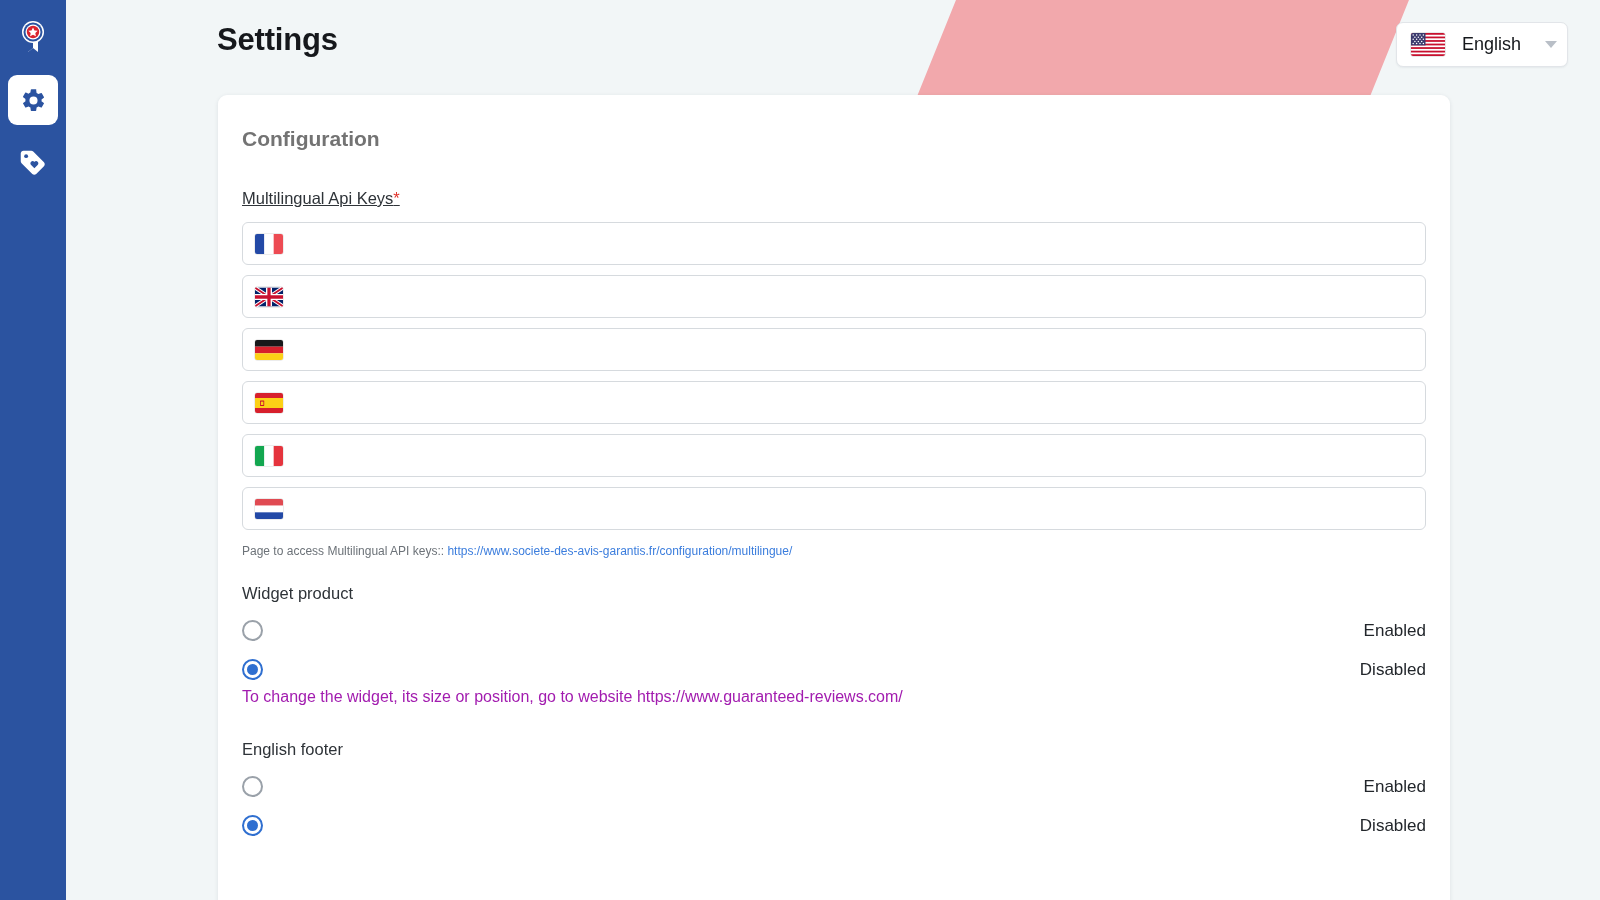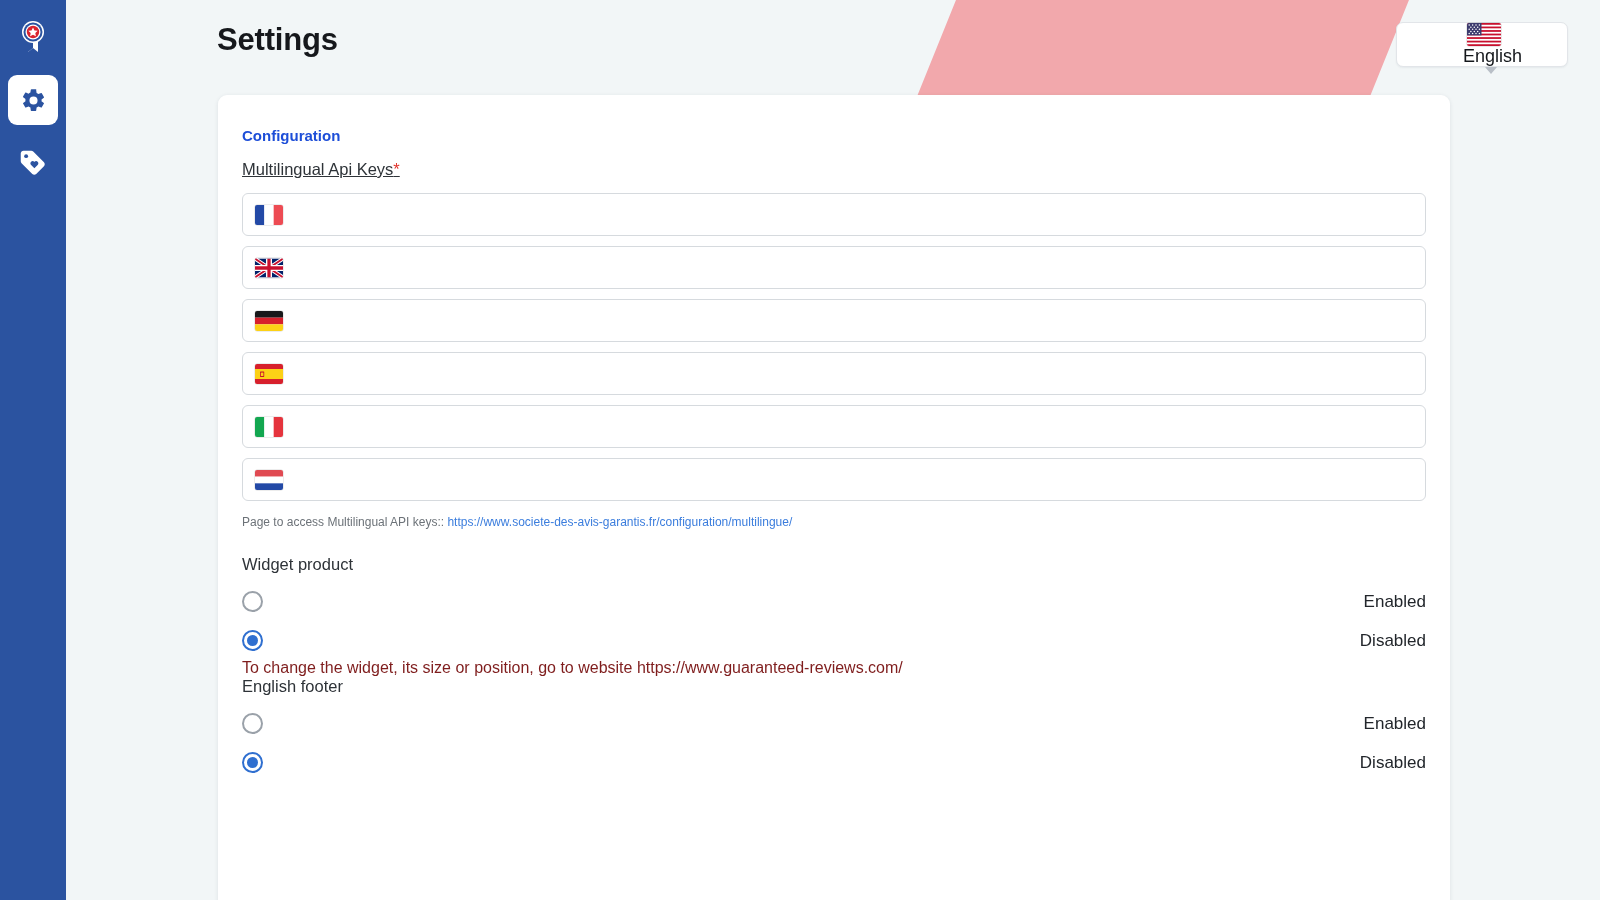--- a/index.html
+++ b/index.html
@@ -99,21 +99,20 @@
     min-width: 172px;
     background: #fff;
     border: 1px solid #e2e5e9;
     border-radius: 7px;
     display: flex;
     align-items: center;
     padding: 0 10px 0 14px;
     box-shadow: 0 1px 2px rgba(22,30,48,.06);
     cursor: pointer;
     z-index: 25;
-    flex-direction: column;
   }
   .lang-flag {
     width: 34px; height: 23px;
     border-radius: 2px;
     overflow: hidden;
     flex: 0 0 auto;
     box-shadow: 0 0 0 .5px rgba(0,0,0,.18);
   }
   .lang-name {
     margin-left: 17px;
@@ -139,24 +138,24 @@
     width: 1232px;
     height: 830px;
     background: #ffffff;
     border-radius: 9px;
     box-shadow: 0 1px 4px rgba(25,35,55,.10);
     padding: 32px 24px 0 24px;
     overflow: hidden;
     z-index: 20;
   }
   .card-title {
-    font-size: 15px;
+    font-size: 21px;
     font-weight: bold;
-    color: #1d4ed8;
-    margin-bottom: 16px;
+    color: #737373;
+    margin-bottom: 38px;
   }
 
   .field-label {
     font-size: 16.5px;
     color: #2e3338;
     margin-bottom: 14px;
     text-decoration: underline;
   }
   .req { color: #e2342c; }
 
@@ -236,22 +235,23 @@
     background: #2f6fd0;
   }
   .radio-label {
     margin-left: 14px;
     font-size: 17px;
     color: #22262b;
   }
 
   .note-line {
     font-size: 16px;
-    color: #7f1d1d;
+    color: #a21caf;
     margin-top: 8px;
+    margin-bottom: 34px;
   }
   .block-gap { margin-bottom: 8px; }
 </style>
 </head>
 <body>
 
 <div id="app">
 
   <div class="deco-layer">
     <div class="deco-blue"></div>

